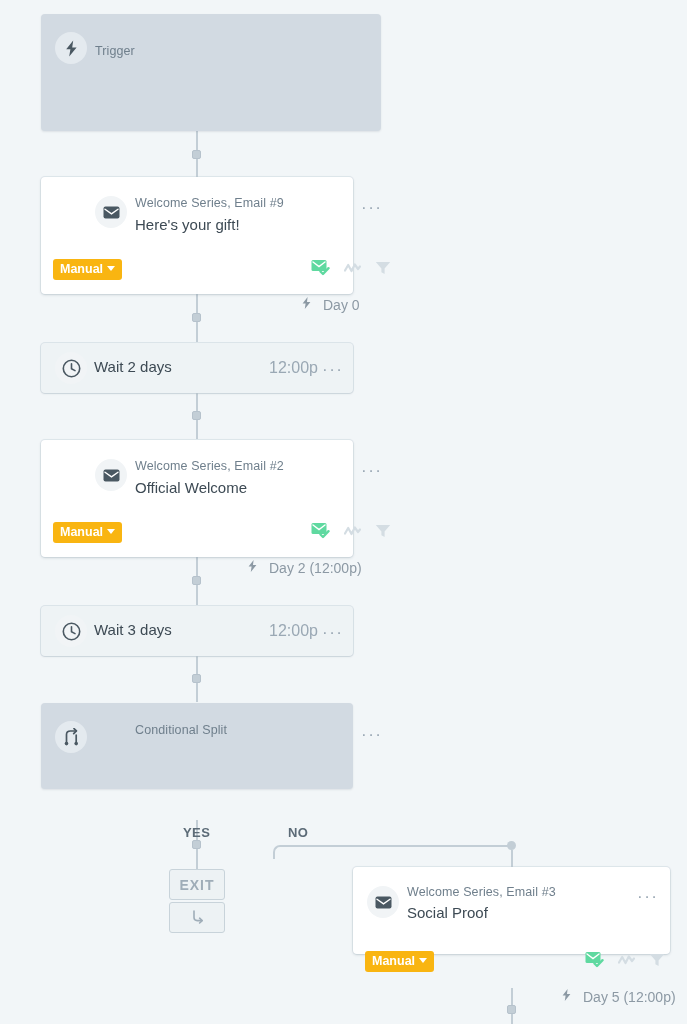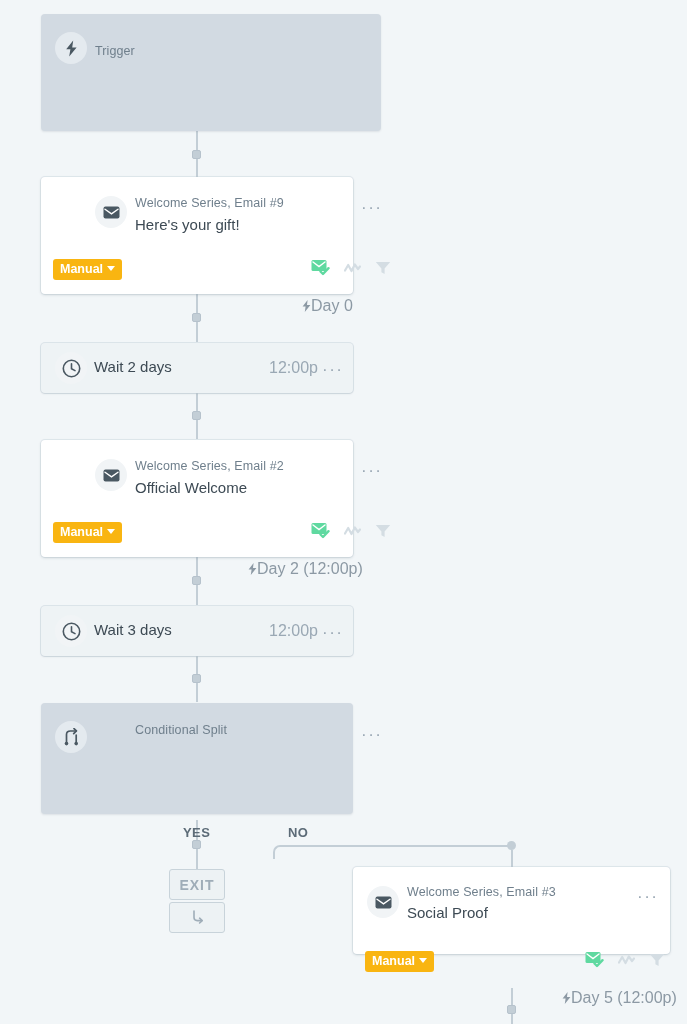--- a/index.html
+++ b/index.html
@@ -132,26 +132,26 @@
 
   .icon-row {
     position: absolute;
     display: flex;
     align-items: center;
     gap: 14px;
   }
 
   .daylabel {
     position: absolute;
-    font-size: 16px;
+    font-size: 14px;
     color: #8c99a4;
     white-space: nowrap;
     display: flex;
-    align-items: center;
-    gap: 0;
+    align-items: flex-start;
+    gap: 12px;
   }
 
   .timelabel {
     position: absolute;
     font-size: 16px;
     color: #9aa8b4;
     white-space: nowrap;
   }
 
   .waittext {
@@ -332,21 +332,21 @@
       <svg width="19" height="19" viewBox="0 0 19 19" aria-hidden="true">
         <circle cx="9.5" cy="9.5" r="8.2" stroke="#4a5862" stroke-width="1.6" fill="none"></circle>
         <path d="M9.5 4.8 V9.8 L13 11.6" stroke="#4a5862" stroke-width="1.6" fill="none" stroke-linecap="round" stroke-linejoin="round"></path>
       </svg>
     </div>
     <div class="waittext" style="left:53px;top:15px;">Wait 3 days</div>
     <div class="timelabel" style="left:228px;top:16px;">12:00p</div>
     <div class="dots" style="left:281px;top:23px;">···</div>
   </div>
 
-  <div class="card card-grey" style="left:41px;top:703px;width:312px;height:111px;">
+  <div class="card card-grey" style="left:41px;top:703px;width:312px;height:86px;">
     <div class="circle-icon" style="left:14px;top:18px;">
       <svg width="19" height="18" viewBox="0 0 19 18" aria-hidden="true">
         <path d="M4.5 15 V6.5 C4.5 4.2 6.3 3 8.4 3 H14.2" stroke="#4a5862" stroke-width="1.7" fill="none" stroke-linecap="round"></path>
         <path d="M14.2 15 V7" stroke="#4a5862" stroke-width="1.7" fill="none" stroke-linecap="round"></path>
         <path d="M11.7 5.6 L14.4 2.9 L12 0.6" stroke="#4a5862" stroke-width="1.7" fill="none" stroke-linecap="round" stroke-linejoin="round"></path>
         <circle cx="4.5" cy="15.6" r="1.8" fill="#4a5862"></circle>
         <circle cx="14.2" cy="15.6" r="1.8" fill="#4a5862"></circle>
       </svg>
     </div>
     <div class="ttl-small" style="left:94px;top:20px;">Conditional Split</div>

